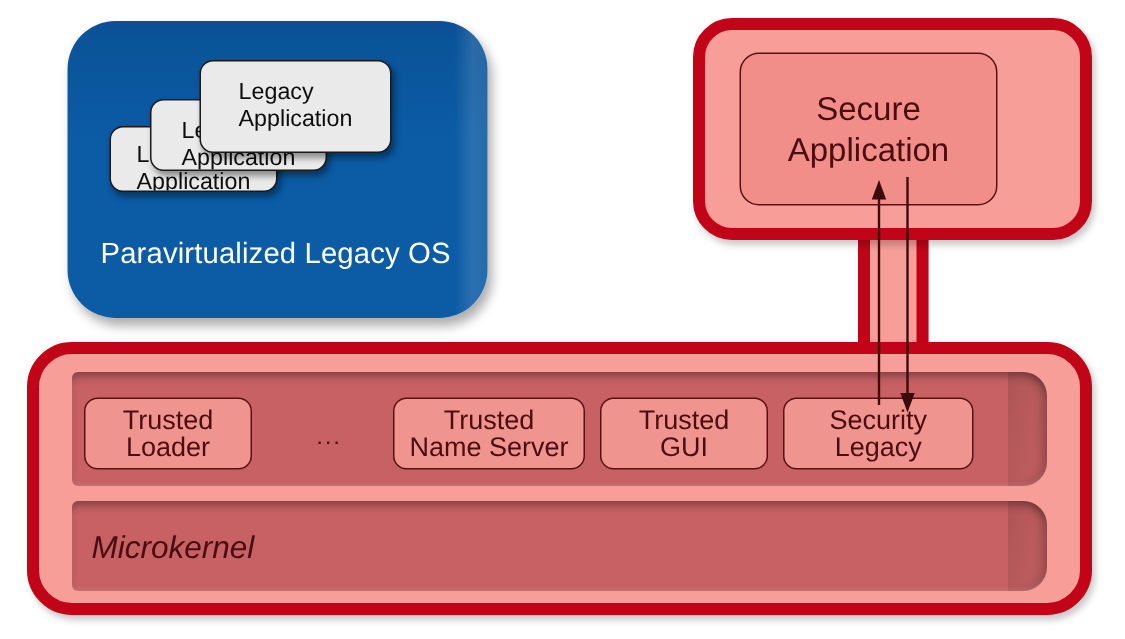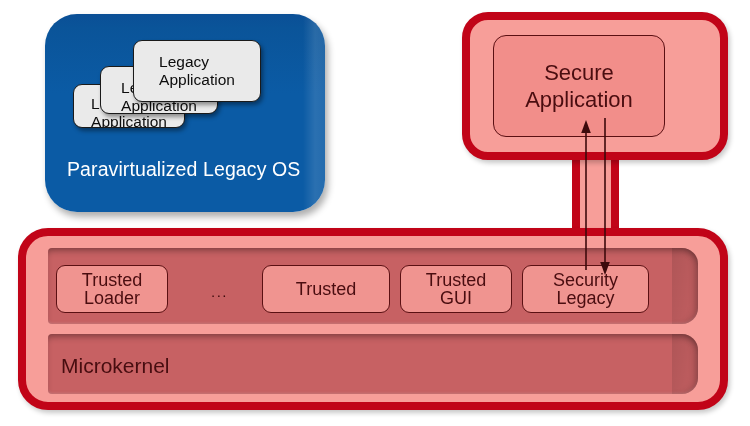--- a/index.html
+++ b/index.html
@@ -164,20 +164,21 @@
     border-radius: 0 16px 16px 0;
   }
 
   .kernel-label {
     position: absolute;
     left: 35px;
     top: 118px;
     color: #470d10;
     font-size: 21px;
     white-space: nowrap;
+    font-style: italic;
   }
 
   
   .service-box {
     position: absolute;
     border: 1.3px solid #5b1013;
     border-radius: 9px;
     background: #f09490;
     box-sizing: border-box;
     display: flex;
@@ -264,20 +265,21 @@
         <span>Trusted</span><br>
         <span>Loader</span>
       </div>
     </div>
 
     <div class="ellipsis-label" style="left:185px; top:47px;">...</div>
 
     <div class="service-box" style="left:236px; top:29px; width:128px; height:48px;">
       <div>
         <span>Trusted</span><br>
+        <span>Name Server</span>
       </div>
     </div>
 
     <div class="service-box" style="left:374px; top:29px; width:112px; height:48px;">
       <div>
         <span>Trusted</span><br>
         <span>GUI</span>
       </div>
     </div>
 

